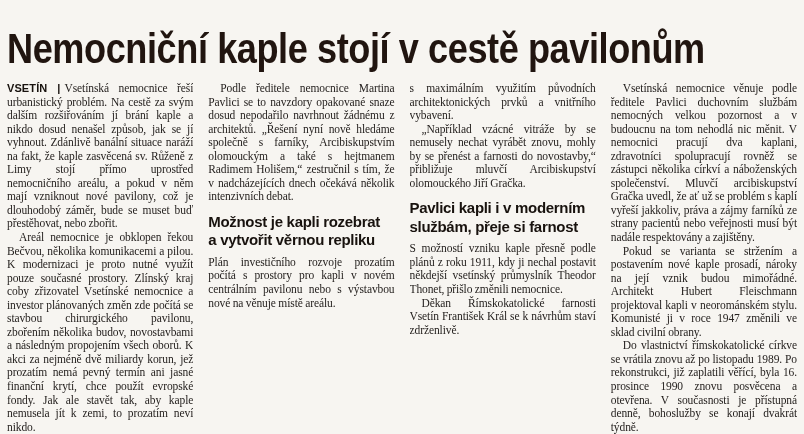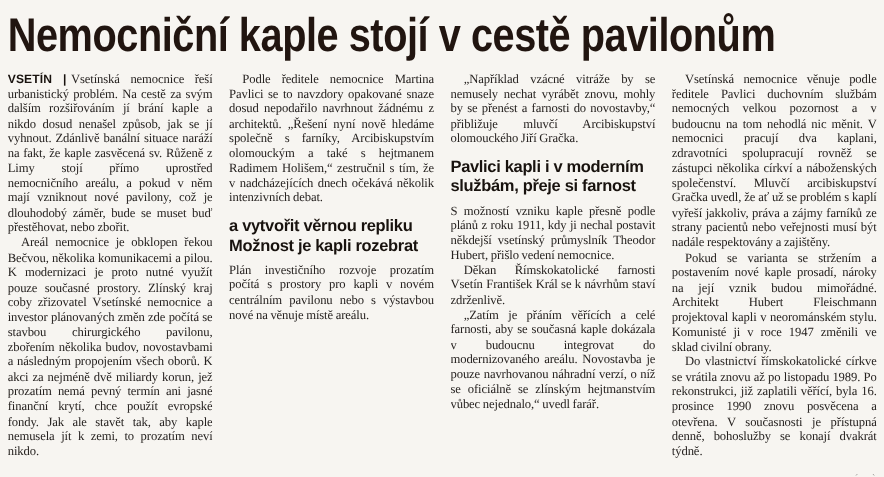--- a/index.html
+++ b/index.html
@@ -5,21 +5,21 @@
   * { box-sizing: border-box; }
   html, body { margin: 0; padding: 0; }
   body {
     width: 804px; height: 434px;
     background: #f7f5f1;
     font-family: "Liberation Serif", serif;
     overflow: hidden;
   }
   .page {
     width: 804px; height: 434px;
-    padding: 8px 7px 4px 7px;
+    padding: 24px 7px 4px 7px;
     overflow: hidden;
   }
   .headline {
     margin: 0;
     font-family: "Liberation Sans", sans-serif;
     font-weight: bold;
     font-size: 43px;
     line-height: 49px;
     letter-spacing: -0.5px;
     color: #211510;
@@ -75,35 +75,35 @@
   <div class="body-cols">
 
     <div class="col">
       <p><span class="dateline">VSETÍN |</span><span>Vsetínská nemocnice řeší urbanistický problém. Na cestě za svým dalším rozšiřováním jí brání kaple a nikdo dosud nenašel způsob, jak se jí vyhnout. Zdánlivě banální situace naráží na fakt, že kaple zasvěcená sv. Růženě z Limy stojí přímo uprostřed nemocničního areálu, a pokud v něm mají vzniknout nové pavilony, což je dlouhodobý záměr, bude se muset buď přestěhovat, nebo zbořit.</span></p>
       <p class="ind">Areál nemocnice je obklopen řekou Bečvou, několika komunikacemi a pilou. K modernizaci je proto nutné využít pouze současné prostory. Zlínský kraj coby zřizovatel Vsetínské nemocnice a investor plánovaných změn zde počítá se stavbou chirurgického pavilonu, zbořením několika budov, novostavbami a následným propojením všech oborů. K akci za nejméně dvě miliardy korun, jež prozatím nemá pevný termín ani jasné finanční krytí, chce použít evropské fondy. Jak ale stavět tak, aby kaple nemusela jít k zemi, to prozatím neví nikdo.</p>
     </div>
 
     <div class="col">
       <p class="ind">Podle ředitele nemocnice Martina Pavlici se to navzdory opakované snaze dosud nepodařilo navrhnout žádnému z architektů. „Řešení nyní nově hledáme společně s farníky, Arcibiskupstvím olomouckým a také s hejtmanem Radimem Holišem,“ zestručnil s tím, že v nadcházejících dnech očekává několik intenzivních debat.</p>
       <h2 class="subhead">
+          <span>Možnost je kapli rozebrat</span>
           <span>a vytvořit věrnou repliku</span>
-          <span>Možnost je kapli rozebrat</span>
         </h2>
       <p>Plán investičního rozvoje prozatím počítá s prostory pro kapli v novém centrálním pavilonu nebo s výstavbou nové na věnuje místě areálu.</p>
     </div>
 
     <div class="col">
+      <p>s maximálním využitím původních architektonických prvků a vnitřního vybavení.</p>
       <p class="ind">„Například vzácné vitráže by se nemusely nechat vyrábět znovu, mohly by se přenést a farnosti do novostavby,“ přibližuje mluvčí Arcibiskupství olomouckého Jiří Gračka.</p>
       <h2 class="subhead">
           <span>Pavlici kapli i v moderním</span>
           <span>službám, přeje si farnost</span>
         </h2>
-      <p>S možností vzniku kaple přesně podle plánů z roku 1911, kdy ji nechal postavit někdejší vsetínský průmyslník Theodor Hubert, přišlo vedení nemocnice.</p>
+      <p>S možností vzniku kaple přesně podle plánů z roku 1911, kdy ji nechal postavit někdejší vsetínský průmyslník Theodor Thonet, přišlo změnili nemocnice.</p>
       <p class="ind">Děkan Římskokatolické farnosti Vsetín František Král se k návrhům staví zdrženlivě.</p>
-      <p class="ind">„Zatím je přáním věřících a celé farnosti, aby se současná kaple dokázala v budoucnu integrovat do modernizovaného areálu. Novostavba je pouze navrhovanou náhradní verzí, o níž se oficiálně se zlínským hejtmanstvím vůbec nejednalo,“ uvedl farář.</p>
     </div>
 
     <div class="col">
       <p class="ind">Vsetínská nemocnice věnuje podle ředitele Pavlici duchovním službám nemocných velkou pozornost a v budoucnu na tom nehodlá nic měnit. V nemocnici pracují dva kaplani, zdravotníci spolupracují rovněž se zástupci několika církví a náboženských společenství. Mluvčí arcibiskupství Gračka uvedl, že ať už se problém s kaplí vyřeší jakkoliv, práva a zájmy farníků ze strany pacientů nebo veřejnosti musí být nadále respektovány a zajištěny.</p>
       <p class="ind">Pokud se varianta se stržením a postavením nové kaple prosadí, nároky na její vznik budou mimořádné. Architekt Hubert Fleischmann projektoval kapli v neorománském stylu. Komunisté ji v roce 1947 změnili ve sklad civilní obrany.</p>
       <p class="ind"><span>Do vlastnictví římskokatolické církve se vrátila znovu až po listopadu 1989. Po rekonstrukci, již zaplatili věřící, byla 16. prosince 1990 znovu posvěcena a otevřena. V současnosti je přístupná denně, bohoslužby se konají dvakrát týdně.</span> <span class="sig">(ara)</span></p>
     </div>
 
   </div>
 </div>

